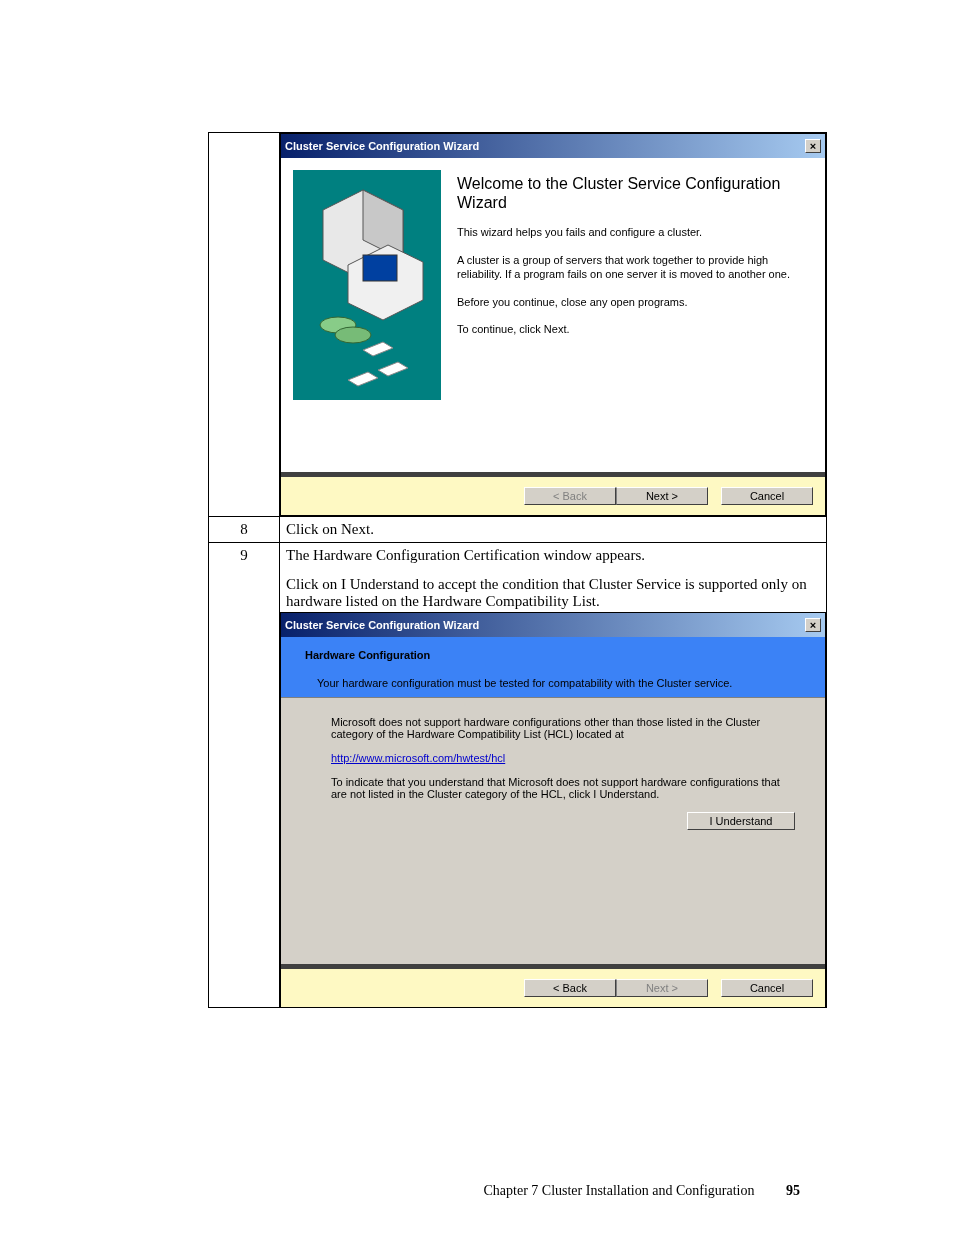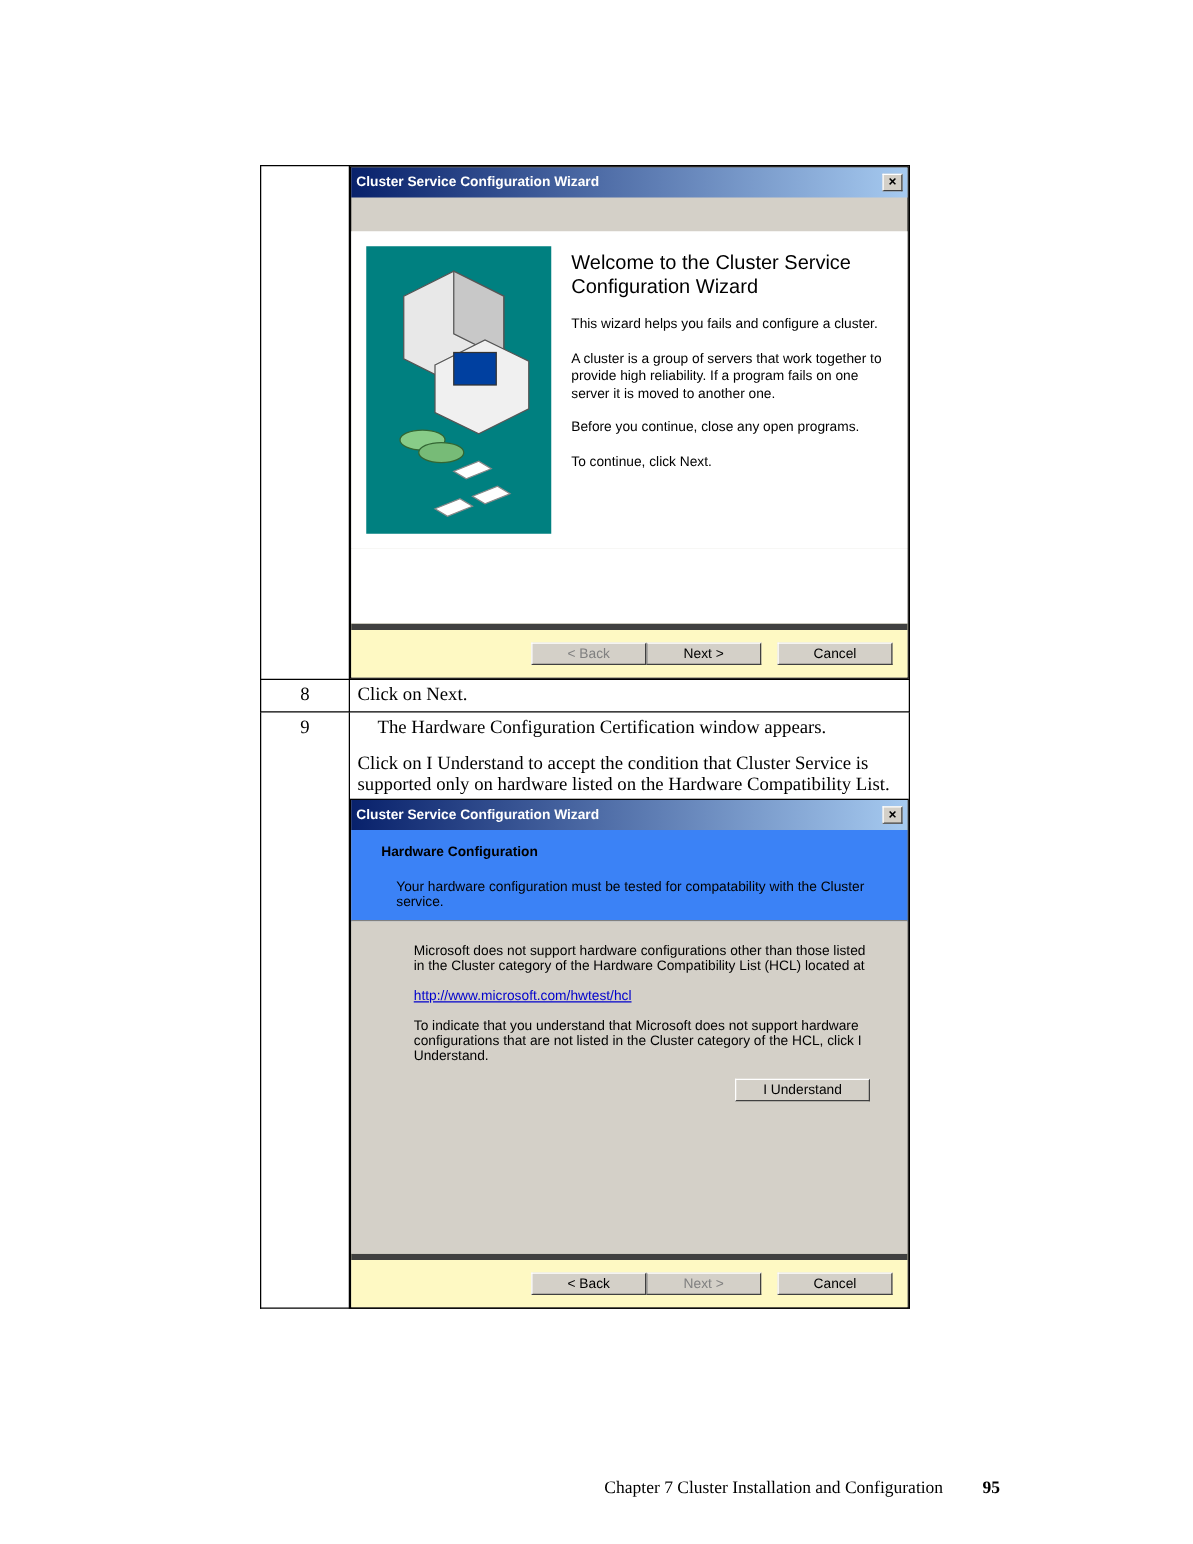--- a/index.html
+++ b/index.html
@@ -8,21 +8,21 @@
     background: #fff;
     font-family: "Times New Roman", serif;
     width: 954px;
     height: 1235px;
     position: relative;
   }
   .page-wrap {
     position: absolute;
     left: 208px;
     top: 132px;
-    width: 520px;
+    width: 619px;
   }
   table.doc-table {
     border-collapse: collapse;
     width: 100%;
   }
   table.doc-table td {
     border: 1px solid #000;
     vertical-align: top;
     padding: 4px 6px;
     font-size: 15px;
@@ -65,21 +65,20 @@
     font-size: 11px;
     font-weight: bold;
     text-align: center;
     line-height: 12px;
     box-sizing: border-box;
   }
   .wiz-body {
     display: flex;
     background: #fff;
     padding: 0;
-    margin-top: 27px;
   }
   .wiz-graphic {
     width: 148px;
     height: 230px;
     background: #008080;
     margin: 12px;
     position: relative;
     flex-shrink: 0;
   }
   .wiz-text-area {
@@ -193,21 +192,21 @@
   </tr>
 
   <tr>
     <td class="step-num">8</td>
     <td class="content">Click on Next.</td>
   </tr>
 
   <tr>
     <td class="step-num">9</td>
     <td class="content" style="padding-bottom:0;">
-      <div style="margin-bottom:12px;margin-left:16px;">The Hardware Configuration Certification window appears.</div>
+      <div style="margin-bottom:12px;">The Hardware Configuration Certification window appears.</div>
       <div style="margin-bottom:2px;">Click on I Understand to accept the condition that Cluster Service is supported only on hardware listed on the Hardware Compatibility List.</div>
 
       <div class="dialog" style="margin:0 -6px -1px -6px;">
         <div class="titlebar">
           <span>Cluster Service Configuration Wizard</span>
           <span class="closebox">×</span>
         </div>
         <div class="hdr-area">
           <div class="hdr-title">Hardware Configuration</div>
           <div class="hdr-sub">Your hardware configuration must be tested for compatability with the Cluster service.</div>

